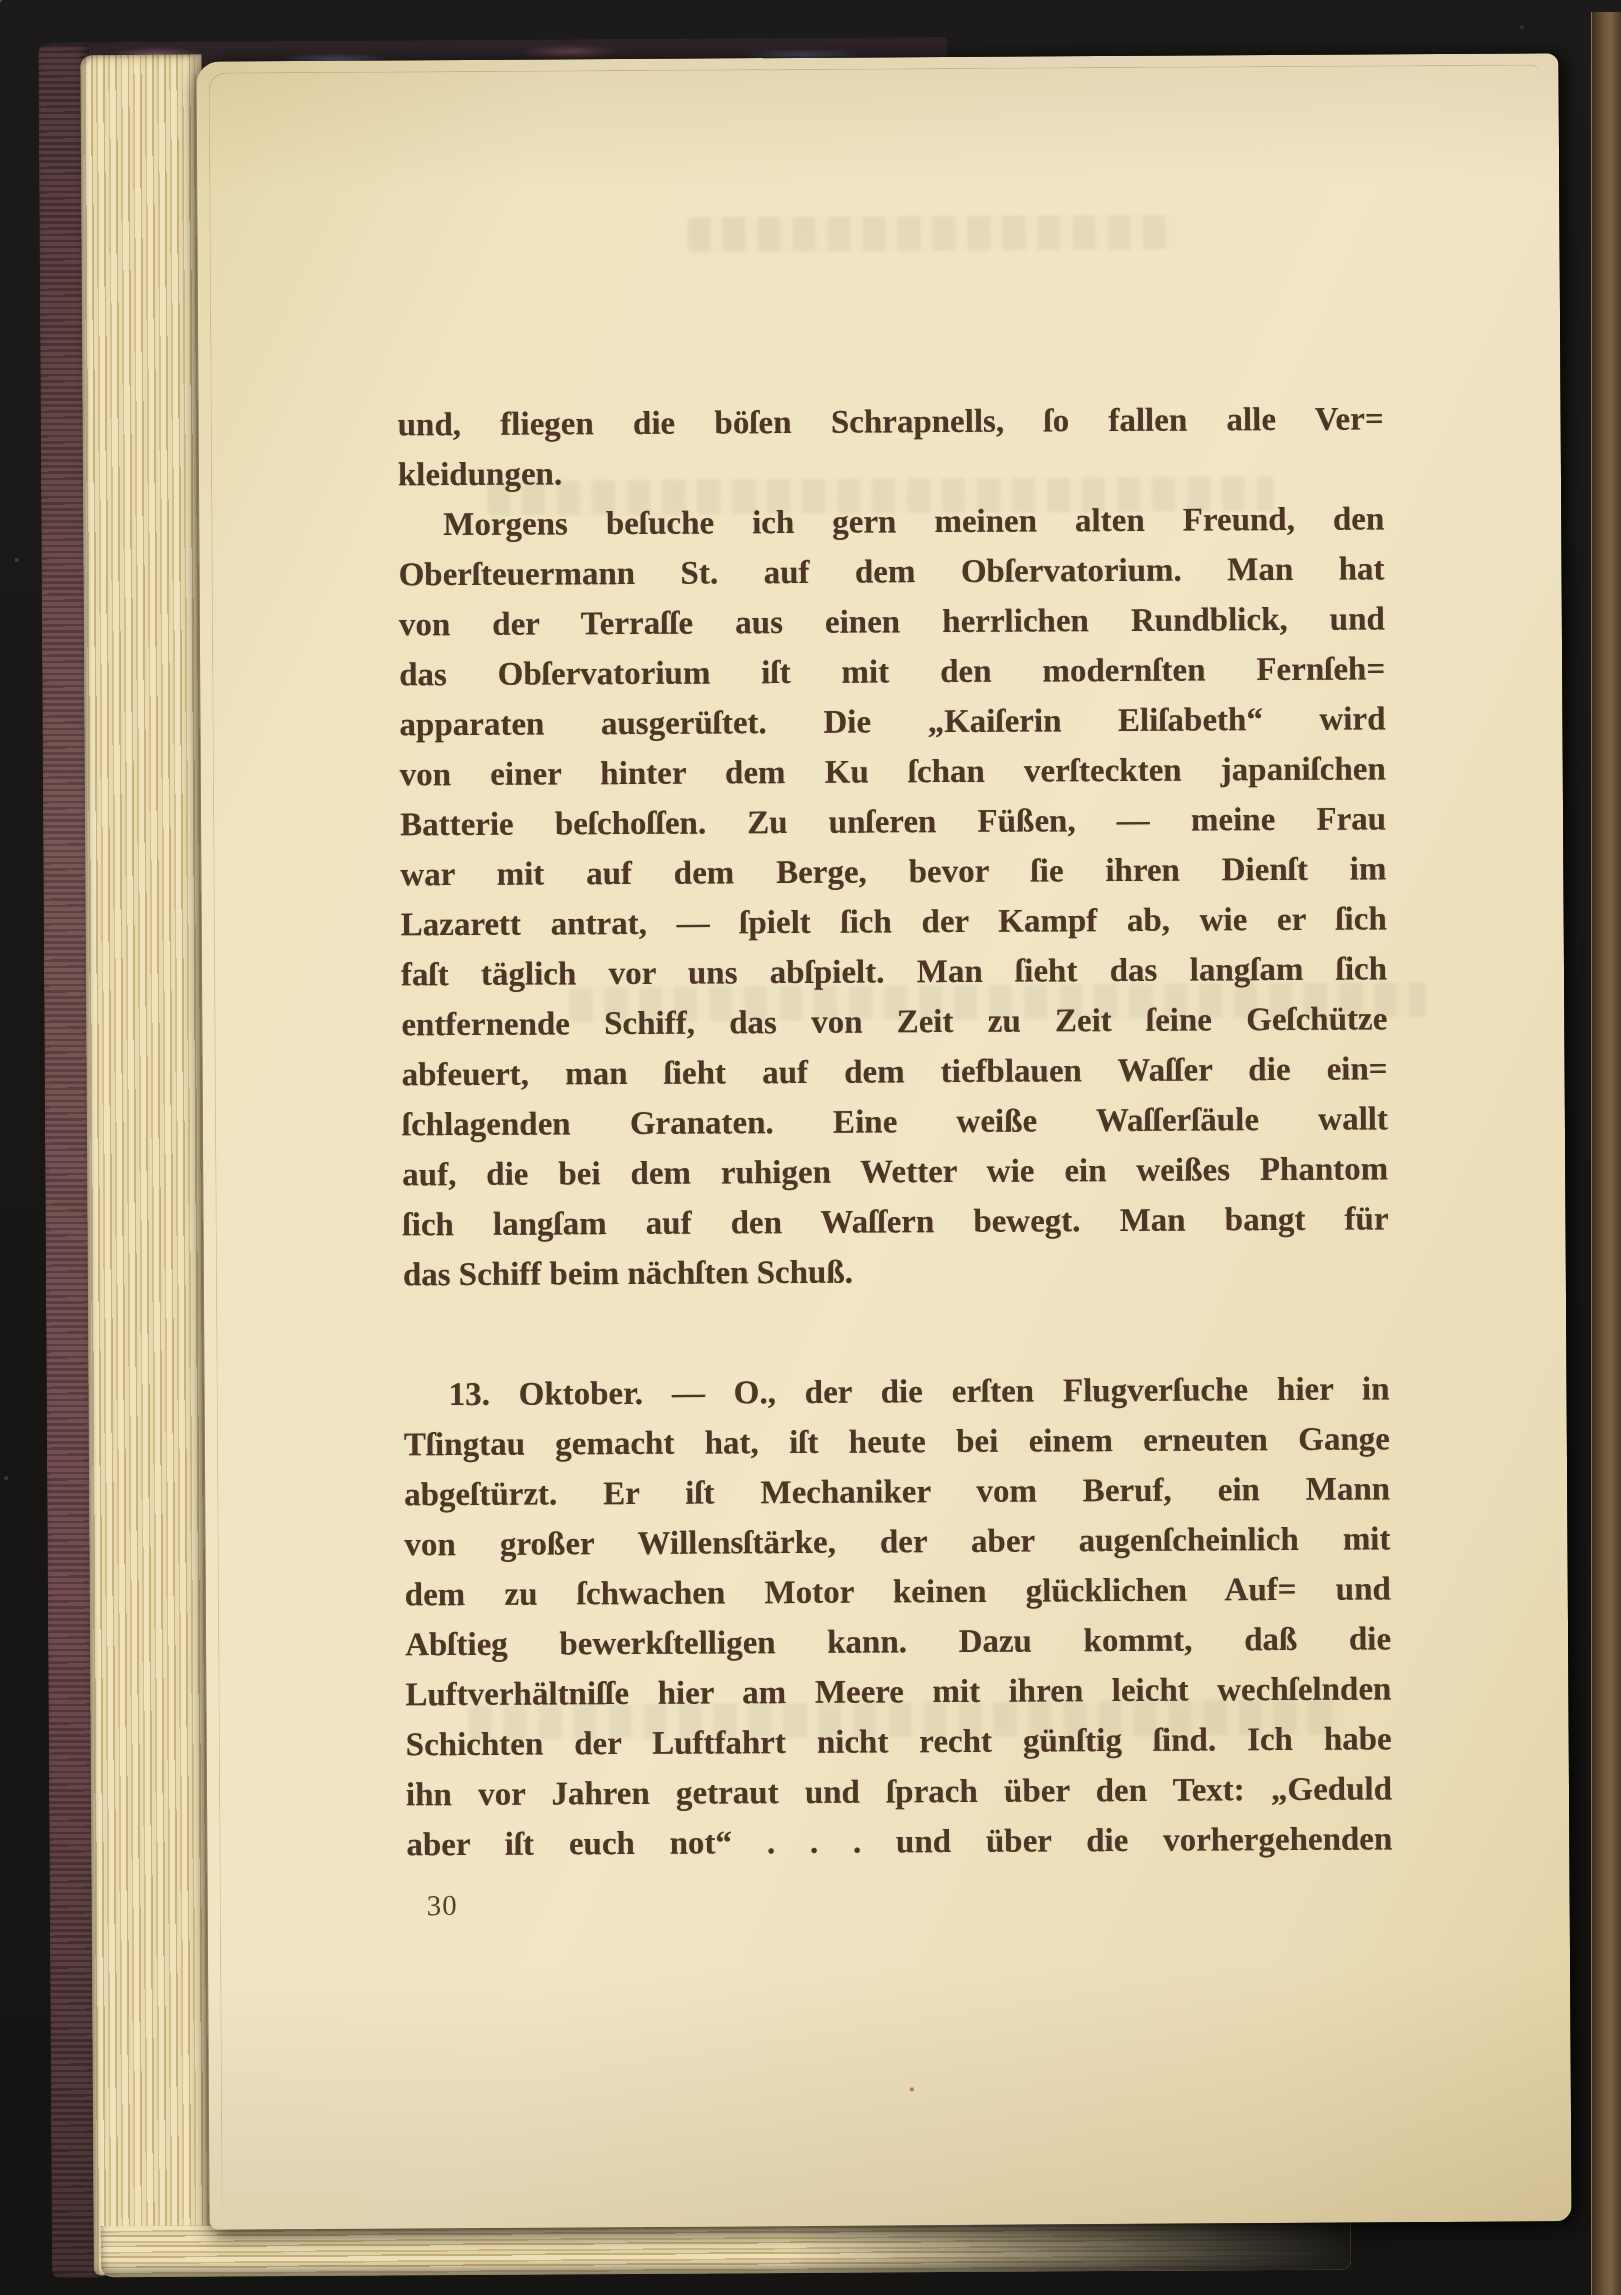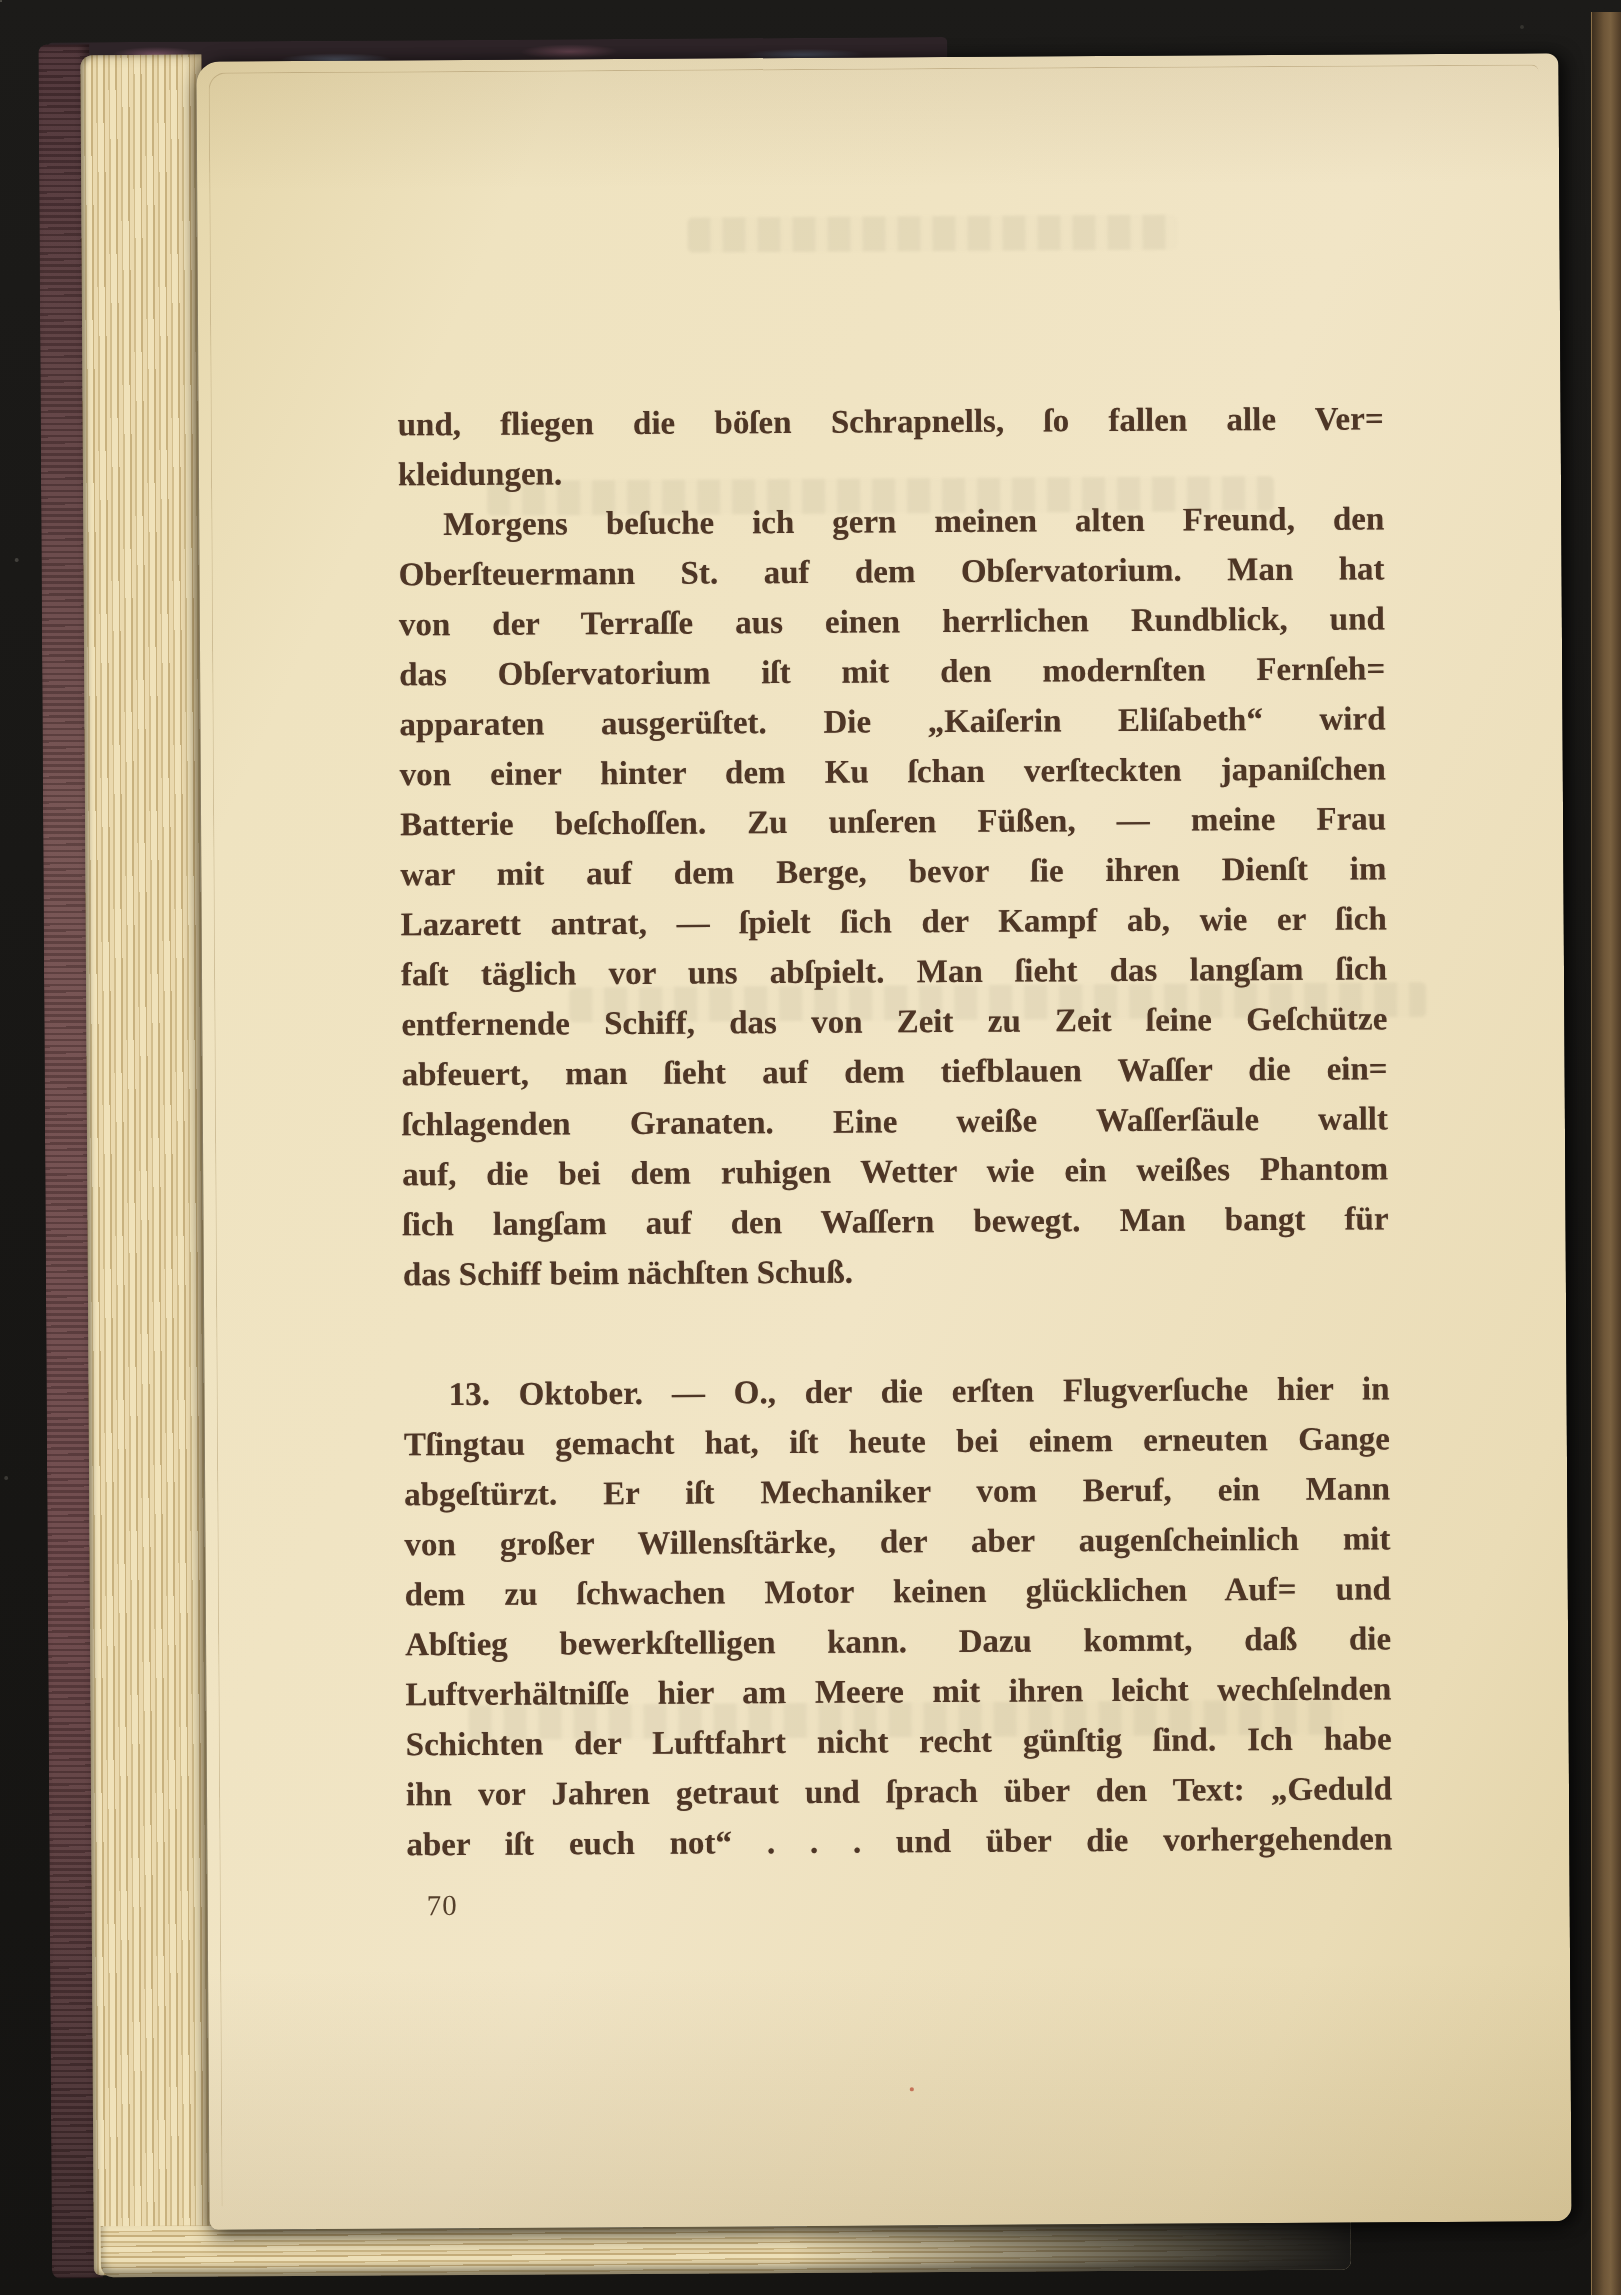--- a/index.html
+++ b/index.html
@@ -144,20 +144,20 @@
             <div class="line">abgeſtürzt. Er iſt Mechaniker vom Beruf, ein Mann</div>
             <div class="line">von großer Willensſtärke, der aber augenſcheinlich mit</div>
             <div class="line">dem zu ſchwachen Motor keinen glücklichen Auf= und</div>
             <div class="line">Abſtieg bewerkſtelligen kann. Dazu kommt, daß die</div>
             <div class="line">Luftverhältniſſe hier am Meere mit ihren leicht wechſelnden</div>
             <div class="line">Schichten der Luftfahrt nicht recht günſtig ſind. Ich habe</div>
             <div class="line">ihn vor Jahren getraut und ſprach über den Text: „Geduld</div>
             <div class="line">aber iſt euch not“ . . . und über die vorhergehenden</div>
           </div>
         </div>
-      <div class="page-number">70</div>
+      <div class="page-number">30</div>
       <div class="red-speck"></div>
     </div>
   </div>
   <div class="right-cover"></div>
   <div class="speck"></div>
 </div>
 
 
 </body></html>

